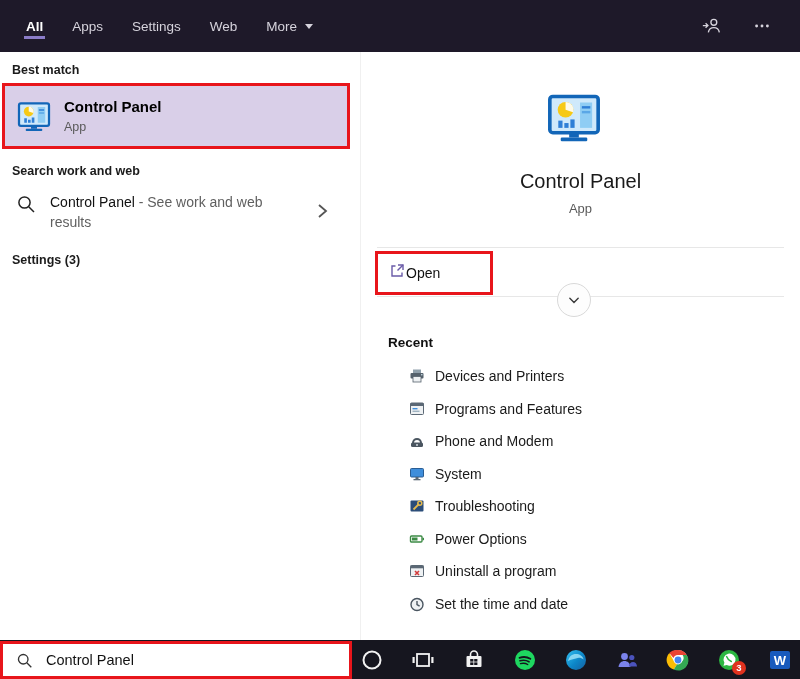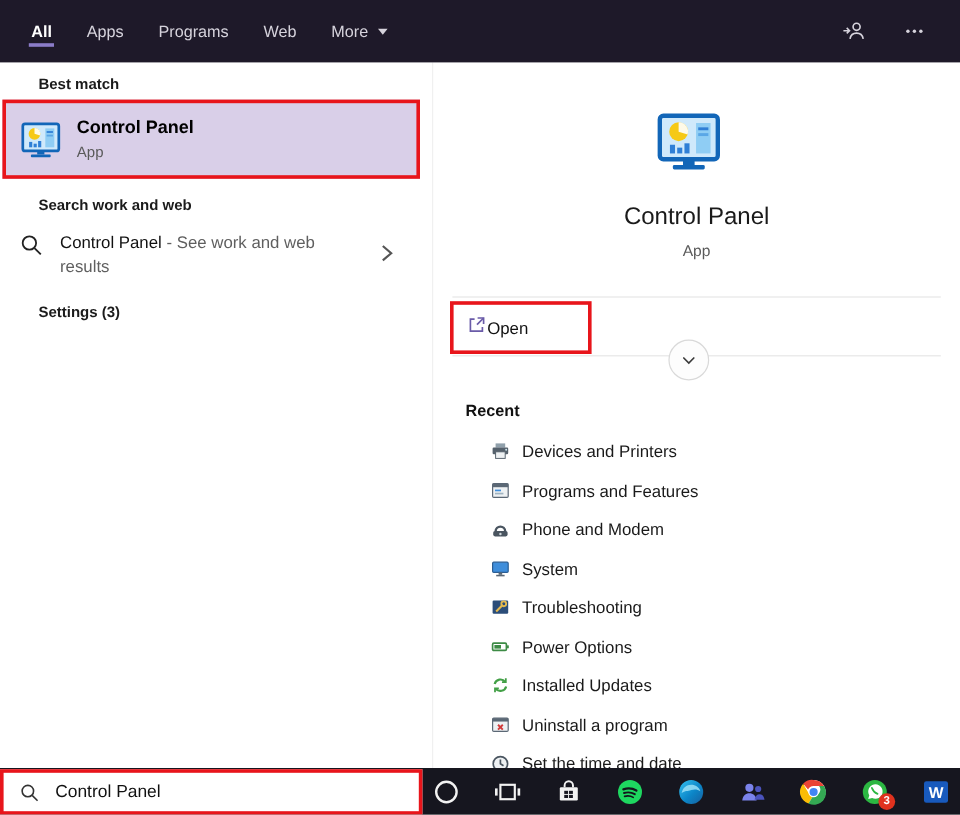--- a/index.html
+++ b/index.html
@@ -11,21 +11,21 @@
   .tabs { display:flex; align-items:stretch; padding-left:26px; }
   .tab { display:flex; align-items:center; margin-right:29px; color:#d6d3dc; font-size:13.5px; position:relative; cursor:default; }
   .tab.active { color:#ffffff; font-weight:bold; }
   .tab.active::after { content:""; position:absolute; left:-2px; right:-2px; bottom:13px; height:3px; background:#8b7cc8; }
   .caret { width:0; height:0; border-left:4.5px solid transparent; border-right:4.5px solid transparent; border-top:5.5px solid #d6d3dc; margin-left:8px; }
   .topbar-icons { margin-left:auto; display:flex; align-items:center; gap:26px; padding-right:26px; }
   .tb-icon { width:24px; height:24px; display:flex; align-items:center; justify-content:center; }
 
   
   .leftpanel { position:absolute; top:52px; left:0; width:360px; bottom:39px; background:#ffffff; z-index:5; }
-  .section-h { position:absolute; left:12px; font-size:12.5px; font-weight:bold; color:#1b1b1b;margin-left:20px; }
+  .section-h { position:absolute; left:12px; font-size:12.5px; font-weight:bold; color:#1b1b1b; }
   .h-bestmatch { top:11px; }
   .h-searchweb { top:112px; }
   .h-settings { top:201px; }
 
   .best-match-row { position:absolute; left:2px; top:31px; width:348px; height:66px; background:#d9cfe8; border:3px solid #e8151b; display:flex; align-items:center; padding-left:11px; cursor:pointer; }
   .bm-icon { width:36px; height:36px; flex:0 0 36px; }
   .bm-text { margin-left:12px; }
   .bm-title { font-size:15px; font-weight:bold; color:#000; }
   .bm-sub { font-size:12.5px; color:#5a5a5a; margin-top:5px; }
 
@@ -67,21 +67,21 @@
 </style>
 </head>
 <body>
 
 <div class="page">
 
   <div class="topbar">
     <div class="tabs">
       <div class="tab active">All</div>
       <div class="tab">Apps</div>
-      <div class="tab">Programs</div>
+      <div class="tab">Settings</div>
       <div class="tab">Web</div>
       <div class="tab">
           <span>More</span>
           <span class="caret"></span>
         </div>
     </div>
     <div class="topbar-icons">
       <div class="tb-icon">
         <svg width="22" height="22" viewBox="0 0 24 24">
             <circle cx="14" cy="8" r="3.2" fill="none" stroke="#d6d3dc" stroke-width="1.5"></circle>
@@ -232,29 +232,20 @@
       <div class="recent-row">
         <span class="ric"><svg width="16" height="16" viewBox="0 0 16 16">
               <rect x="1.5" y="5" width="11.5" height="6" rx="1" fill="none" stroke="#3d8b45" stroke-width="1.4"></rect>
               <rect x="3" y="6.5" width="5.5" height="3" fill="#3d8b45"></rect>
               <rect x="13.5" y="6.8" width="1.5" height="2.4" fill="#3d8b45"></rect>
             </svg></span>
         <span class="rlabel">Power Options</span>
       </div>
       <div class="recent-row">
         <span class="ric"><svg width="16" height="16" viewBox="0 0 16 16">
-              <path d="M3.2 7A5 5 0 0 1 12 5.2" fill="none" stroke="#43a047" stroke-width="1.8"></path>
-              <path d="M12.8 9A5 5 0 0 1 4 10.8" fill="none" stroke="#43a047" stroke-width="1.8"></path>
-              <path d="M12.5 2.2v3.2h-3.2" fill="none" stroke="#43a047" stroke-width="1.5"></path>
-              <path d="M3.5 13.8v-3.2h3.2" fill="none" stroke="#43a047" stroke-width="1.5"></path>
-            </svg></span>
-        <span class="rlabel">Installed Updates</span>
-      </div>
-      <div class="recent-row">
-        <span class="ric"><svg width="16" height="16" viewBox="0 0 16 16">
               <rect x="1.5" y="2.5" width="13" height="11" rx="1" fill="#eef1f3" stroke="#5b6875" stroke-width="1"></rect>
               <rect x="1.5" y="2.5" width="13" height="2.8" fill="#5b6875"></rect>
               <path d="M6 8l4 4M10 8l-4 4" stroke="#d23b3b" stroke-width="1.6"></path>
             </svg></span>
         <span class="rlabel">Uninstall a program</span>
       </div>
       <div class="recent-row">
         <span class="ric"><svg width="16" height="16" viewBox="0 0 16 16">
               <circle cx="8" cy="8.5" r="6" fill="#eef1f3" stroke="#4a5560" stroke-width="1.4"></circle>
               <path d="M8 5v3.5l2.6 1.6" stroke="#4a5560" stroke-width="1.4" fill="none"></path>

